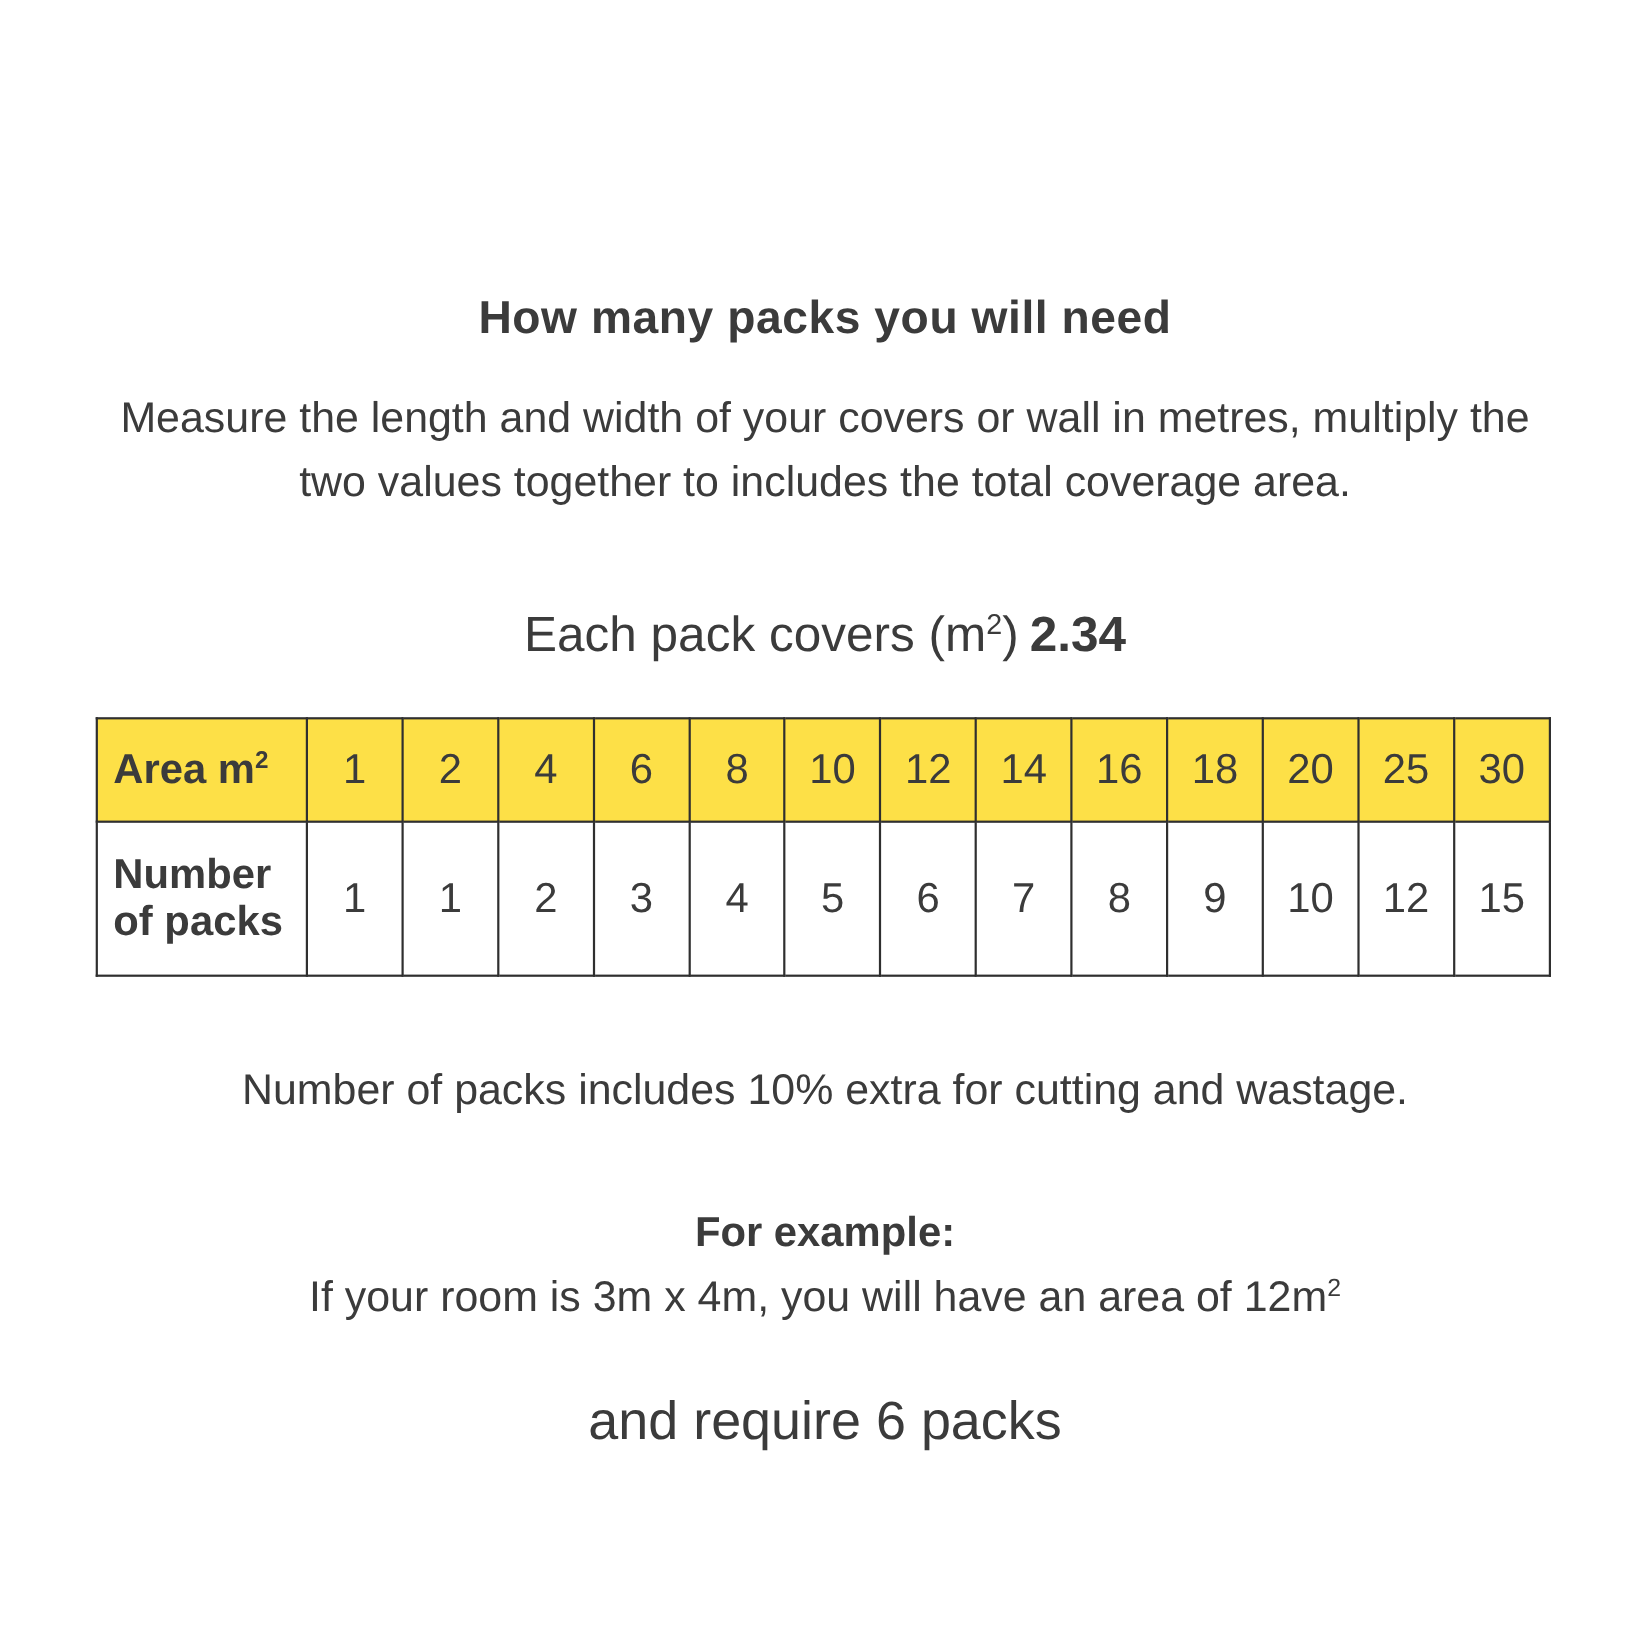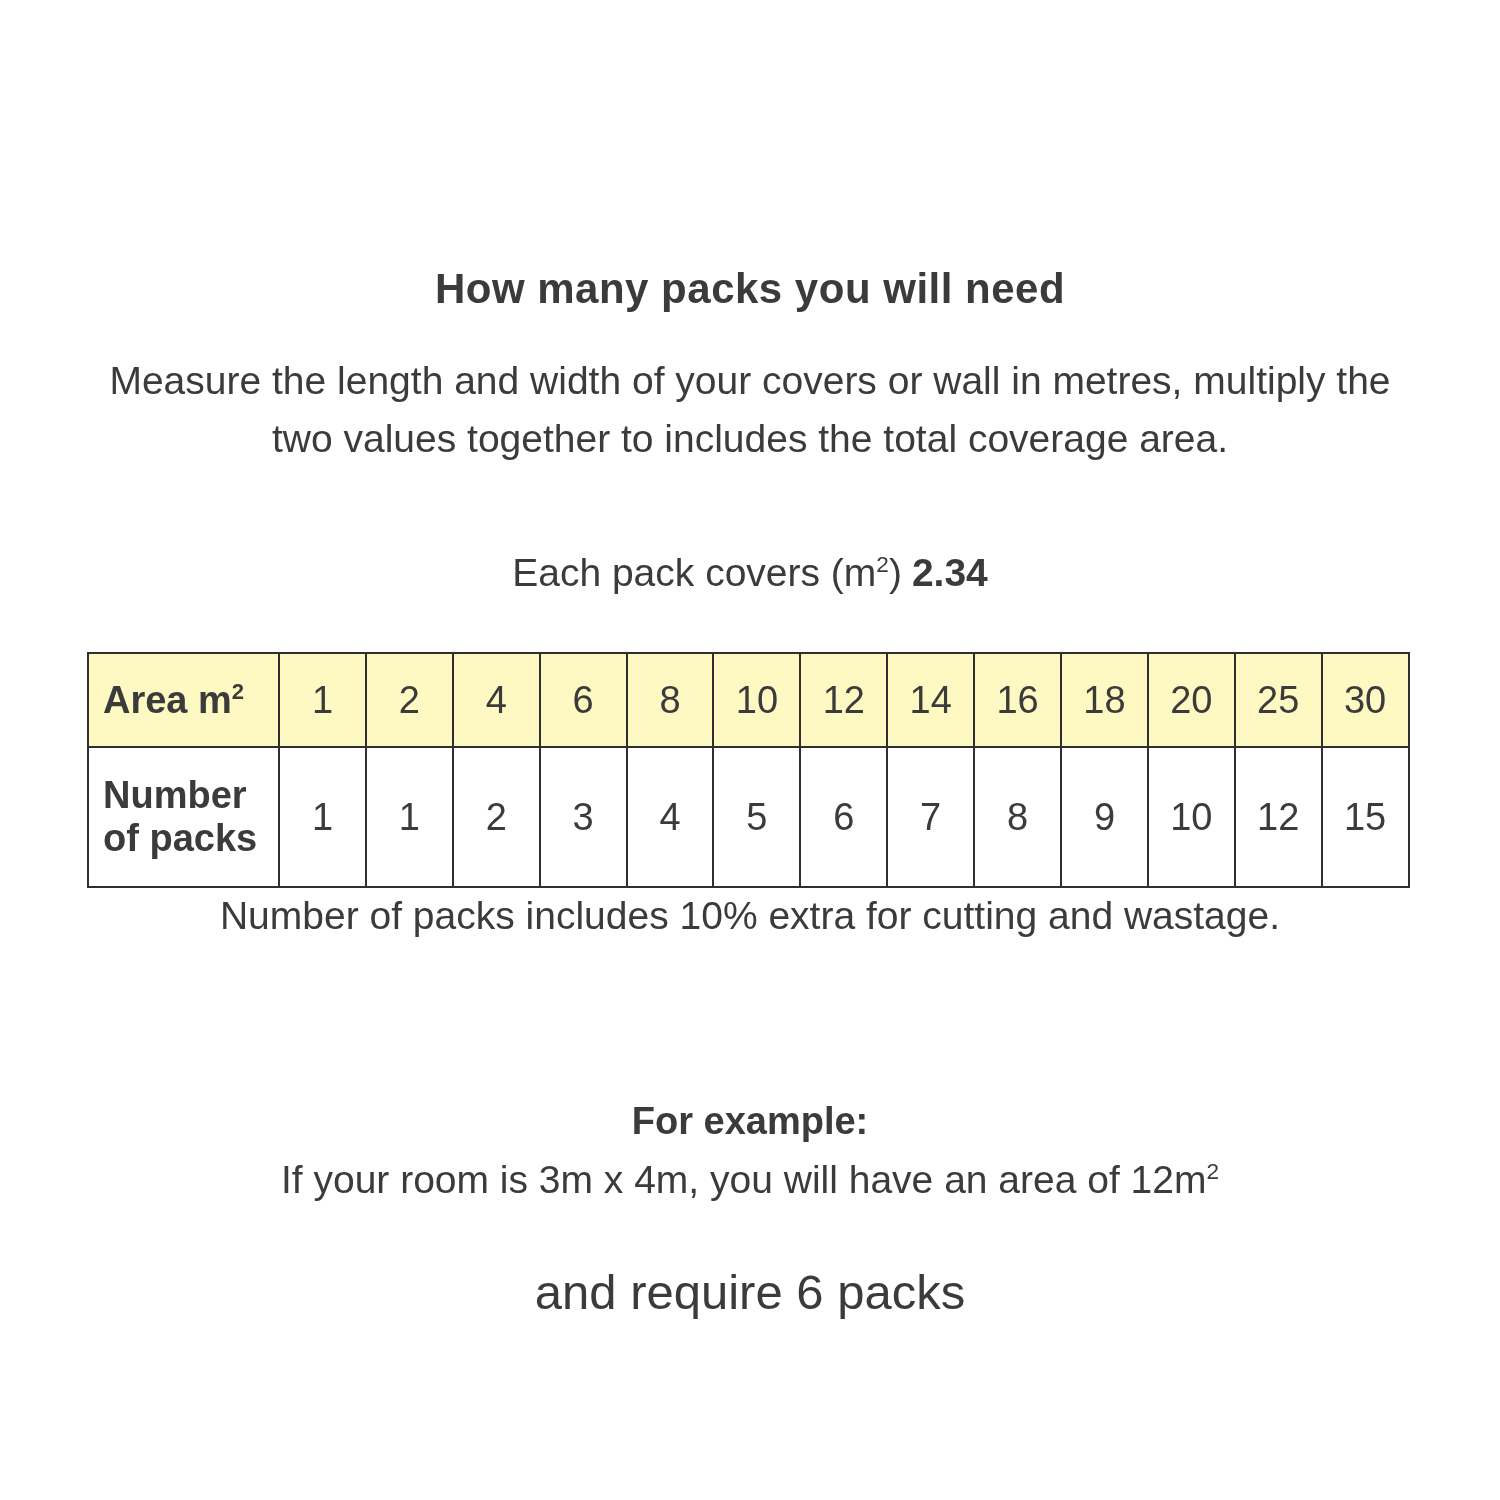--- a/index.html
+++ b/index.html
@@ -30,21 +30,21 @@
     letter-spacing: 0.5px;
   }
   .intro {
     top: 352px;
     font-size: 39px;
     line-height: 58px;
     font-weight: 400;
   }
   .coverage-line {
     top: 551px;
-    font-size: 39px;
+    font-size: 45px;
     text-align: center;
   }
   .coverage-line .coverage-value {
     font-weight: bold;
     margin-left: 10px;
   }
   sup {
     font-size: 58%;
     vertical-align: super;
     line-height: 0;
@@ -65,29 +65,29 @@
     vertical-align: middle;
     padding: 0;
   }
   .packs-table .row-label {
     text-align: left;
     font-weight: bold;
     padding-left: 14px;
     padding-right: 8px;
   }
   .packs-table .header-row td, .packs-table .header-row th {
-    background: #fef9c3;
+    background: #fde047;
     height: 92px;
   }
   .packs-table .body-row td, .packs-table .body-row th {
     background: #ffffff;
     height: 138px;
   }
   .footnote {
-    top: 894px;
+    top: 970px;
     font-size: 39px;
   }
   .example-heading {
     top: 1100px;
     font-size: 38px;
     font-weight: bold;
   }
   .example-line1 {
     top: 1158px;
     font-size: 39px;

